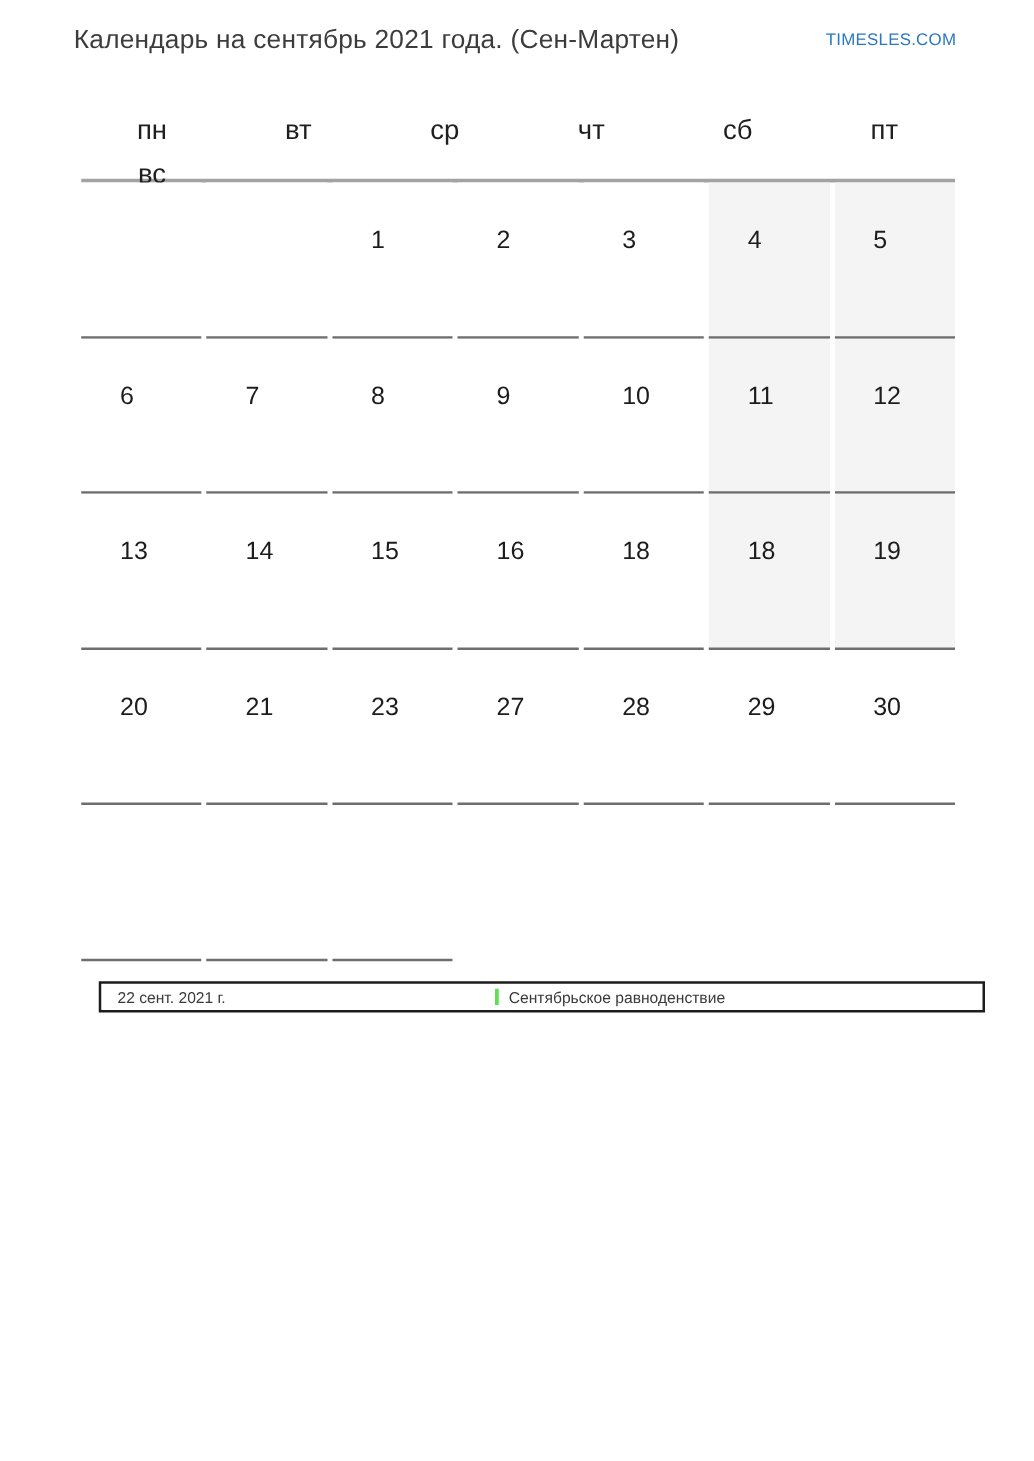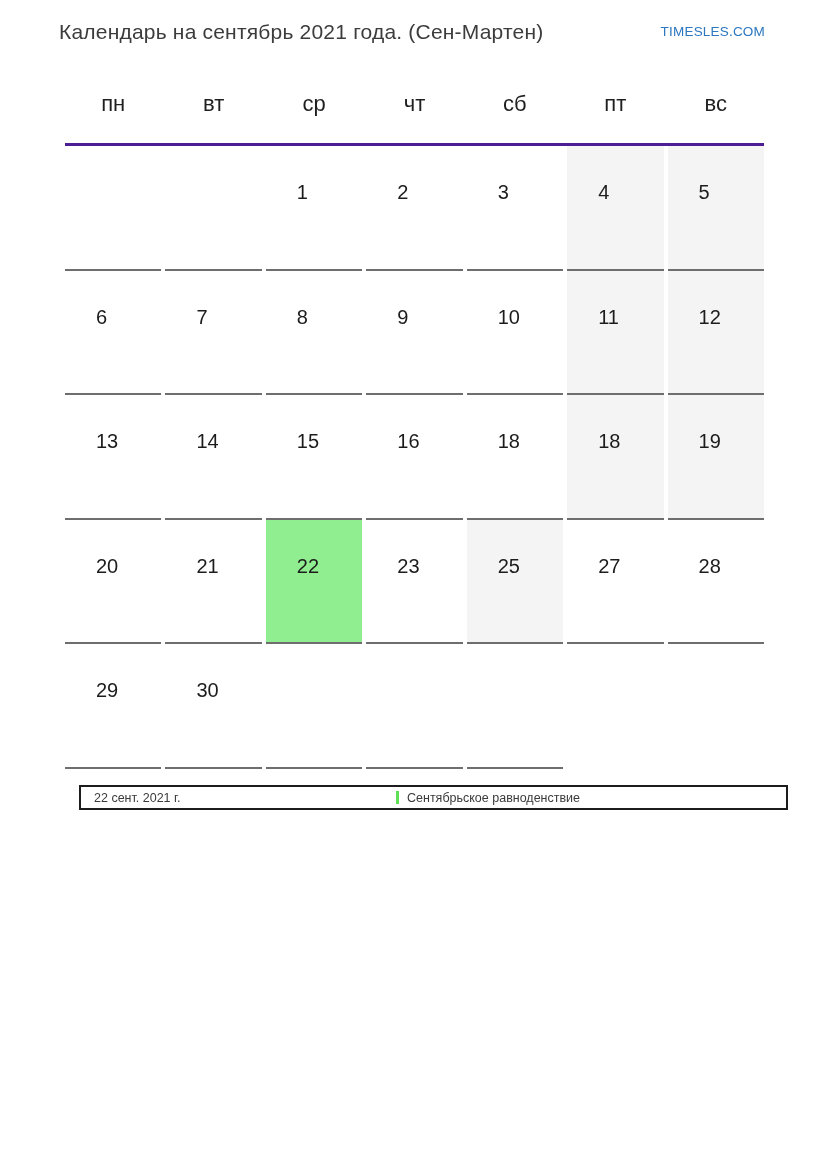--- a/index.html
+++ b/index.html
@@ -38,24 +38,24 @@
 
   .calendar {
     position: absolute;
     left: 65px;
     top: 82px;
     width: 699px;
   }
 
   .weekdays {
     display: grid;
-    grid-template-columns: repeat(7, 1fr);
+    grid-template-columns: repeat(6, 1fr);
     column-gap: 4px;
     height: 64px;
-    border-bottom: 3px solid #4c1d95;
+    border-bottom: 3px solid #a3a3a3;
   }
   .wd {
     text-align: center;
     padding-top: 9px;
     font-size: 22px;
     line-height: 26px;
     color: #1f1f1f;
   }
 
   .grid {
@@ -196,28 +196,22 @@
         </div>
         <div class="cell weekend">
           <span class="num">19</span>
         </div>
         <div class="cell">
           <span class="num">20</span>
         </div>
         <div class="cell">
           <span class="num">21</span>
         </div>
-        <div class="cell highlight">
-          <span class="num">22</span>
-        </div>
         <div class="cell">
           <span class="num">23</span>
-        </div>
-        <div class="cell weekend">
-          <span class="num">25</span>
         </div>
         <div class="cell">
           <span class="num">27</span>
         </div>
         <div class="cell">
           <span class="num">28</span>
         </div>
         <div class="cell">
           <span class="num">29</span>
         </div>

